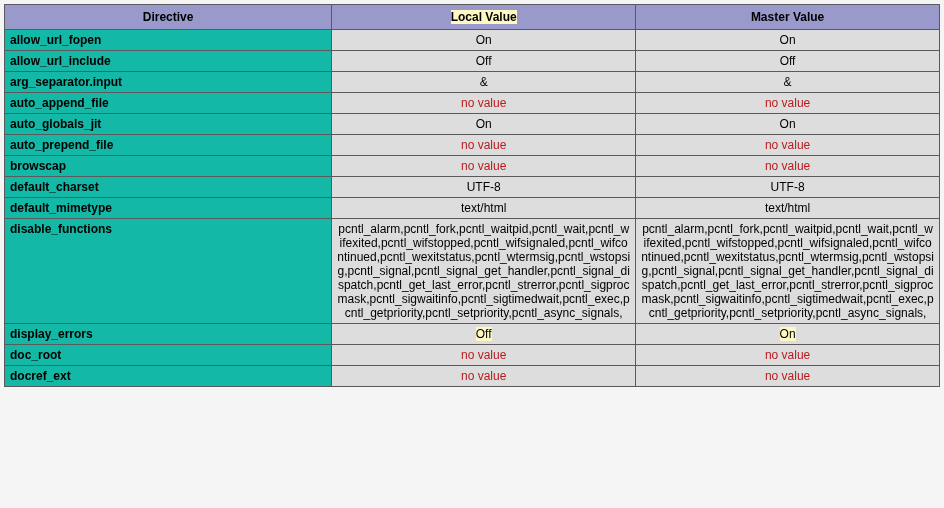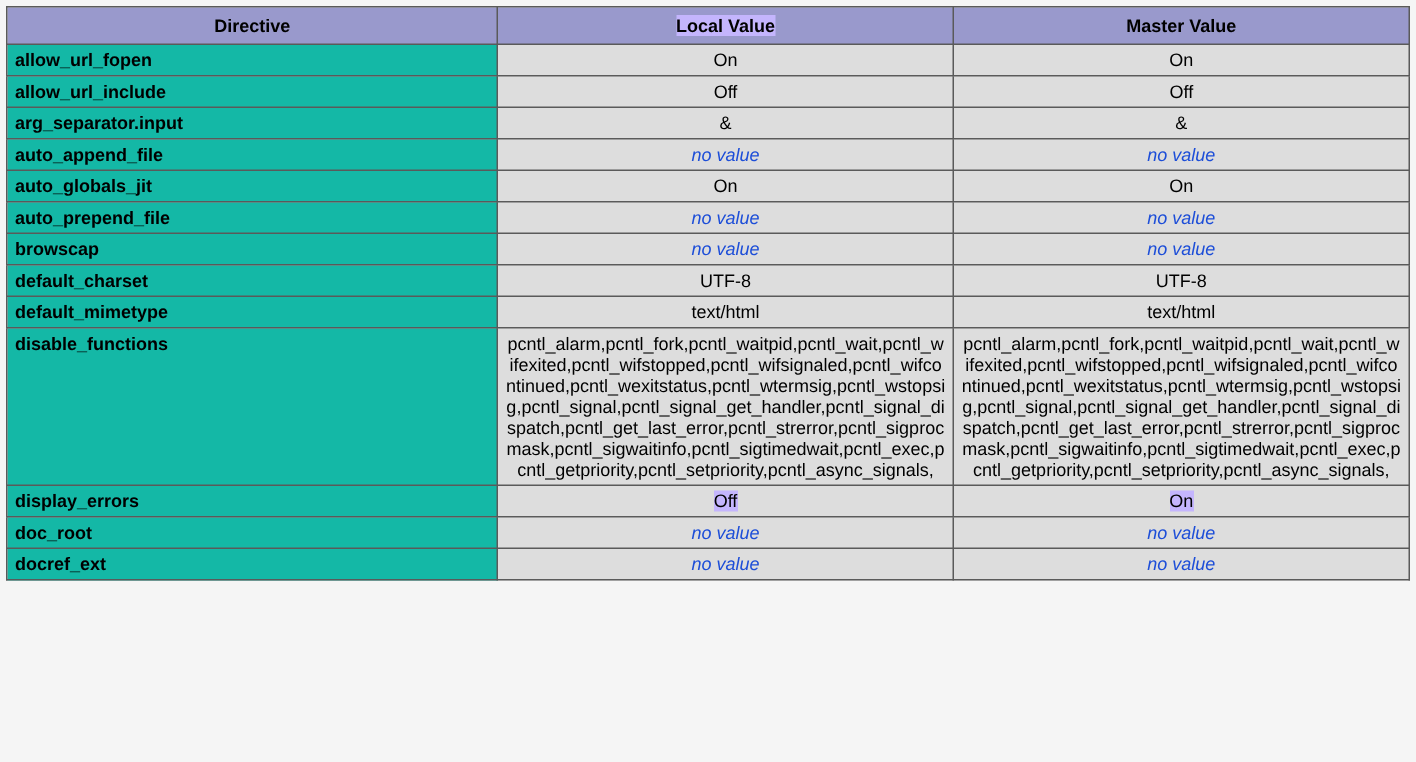--- a/index.html
+++ b/index.html
@@ -35,25 +35,24 @@
     background: #14b8a6;
     font-weight: bold;
     width: 35%;
   }
   td.value {
     background: #dddddd;
     width: 32.5%;
     text-align: center;
   }
   .no-value {
-    color: #1d4ed8;
-    font-style: italic;
+    color: #b91c1c;
   }
   .hl {
-    background: #c4b5fd;
+    background: #fef9c3;
   }
   col.c1 { width: 35%; }
   col.c2 { width: 32.5%; }
   col.c3 { width: 32.5%; }
 </style>
 </head>
 <body>
 
 <table>
   <colgroup>

